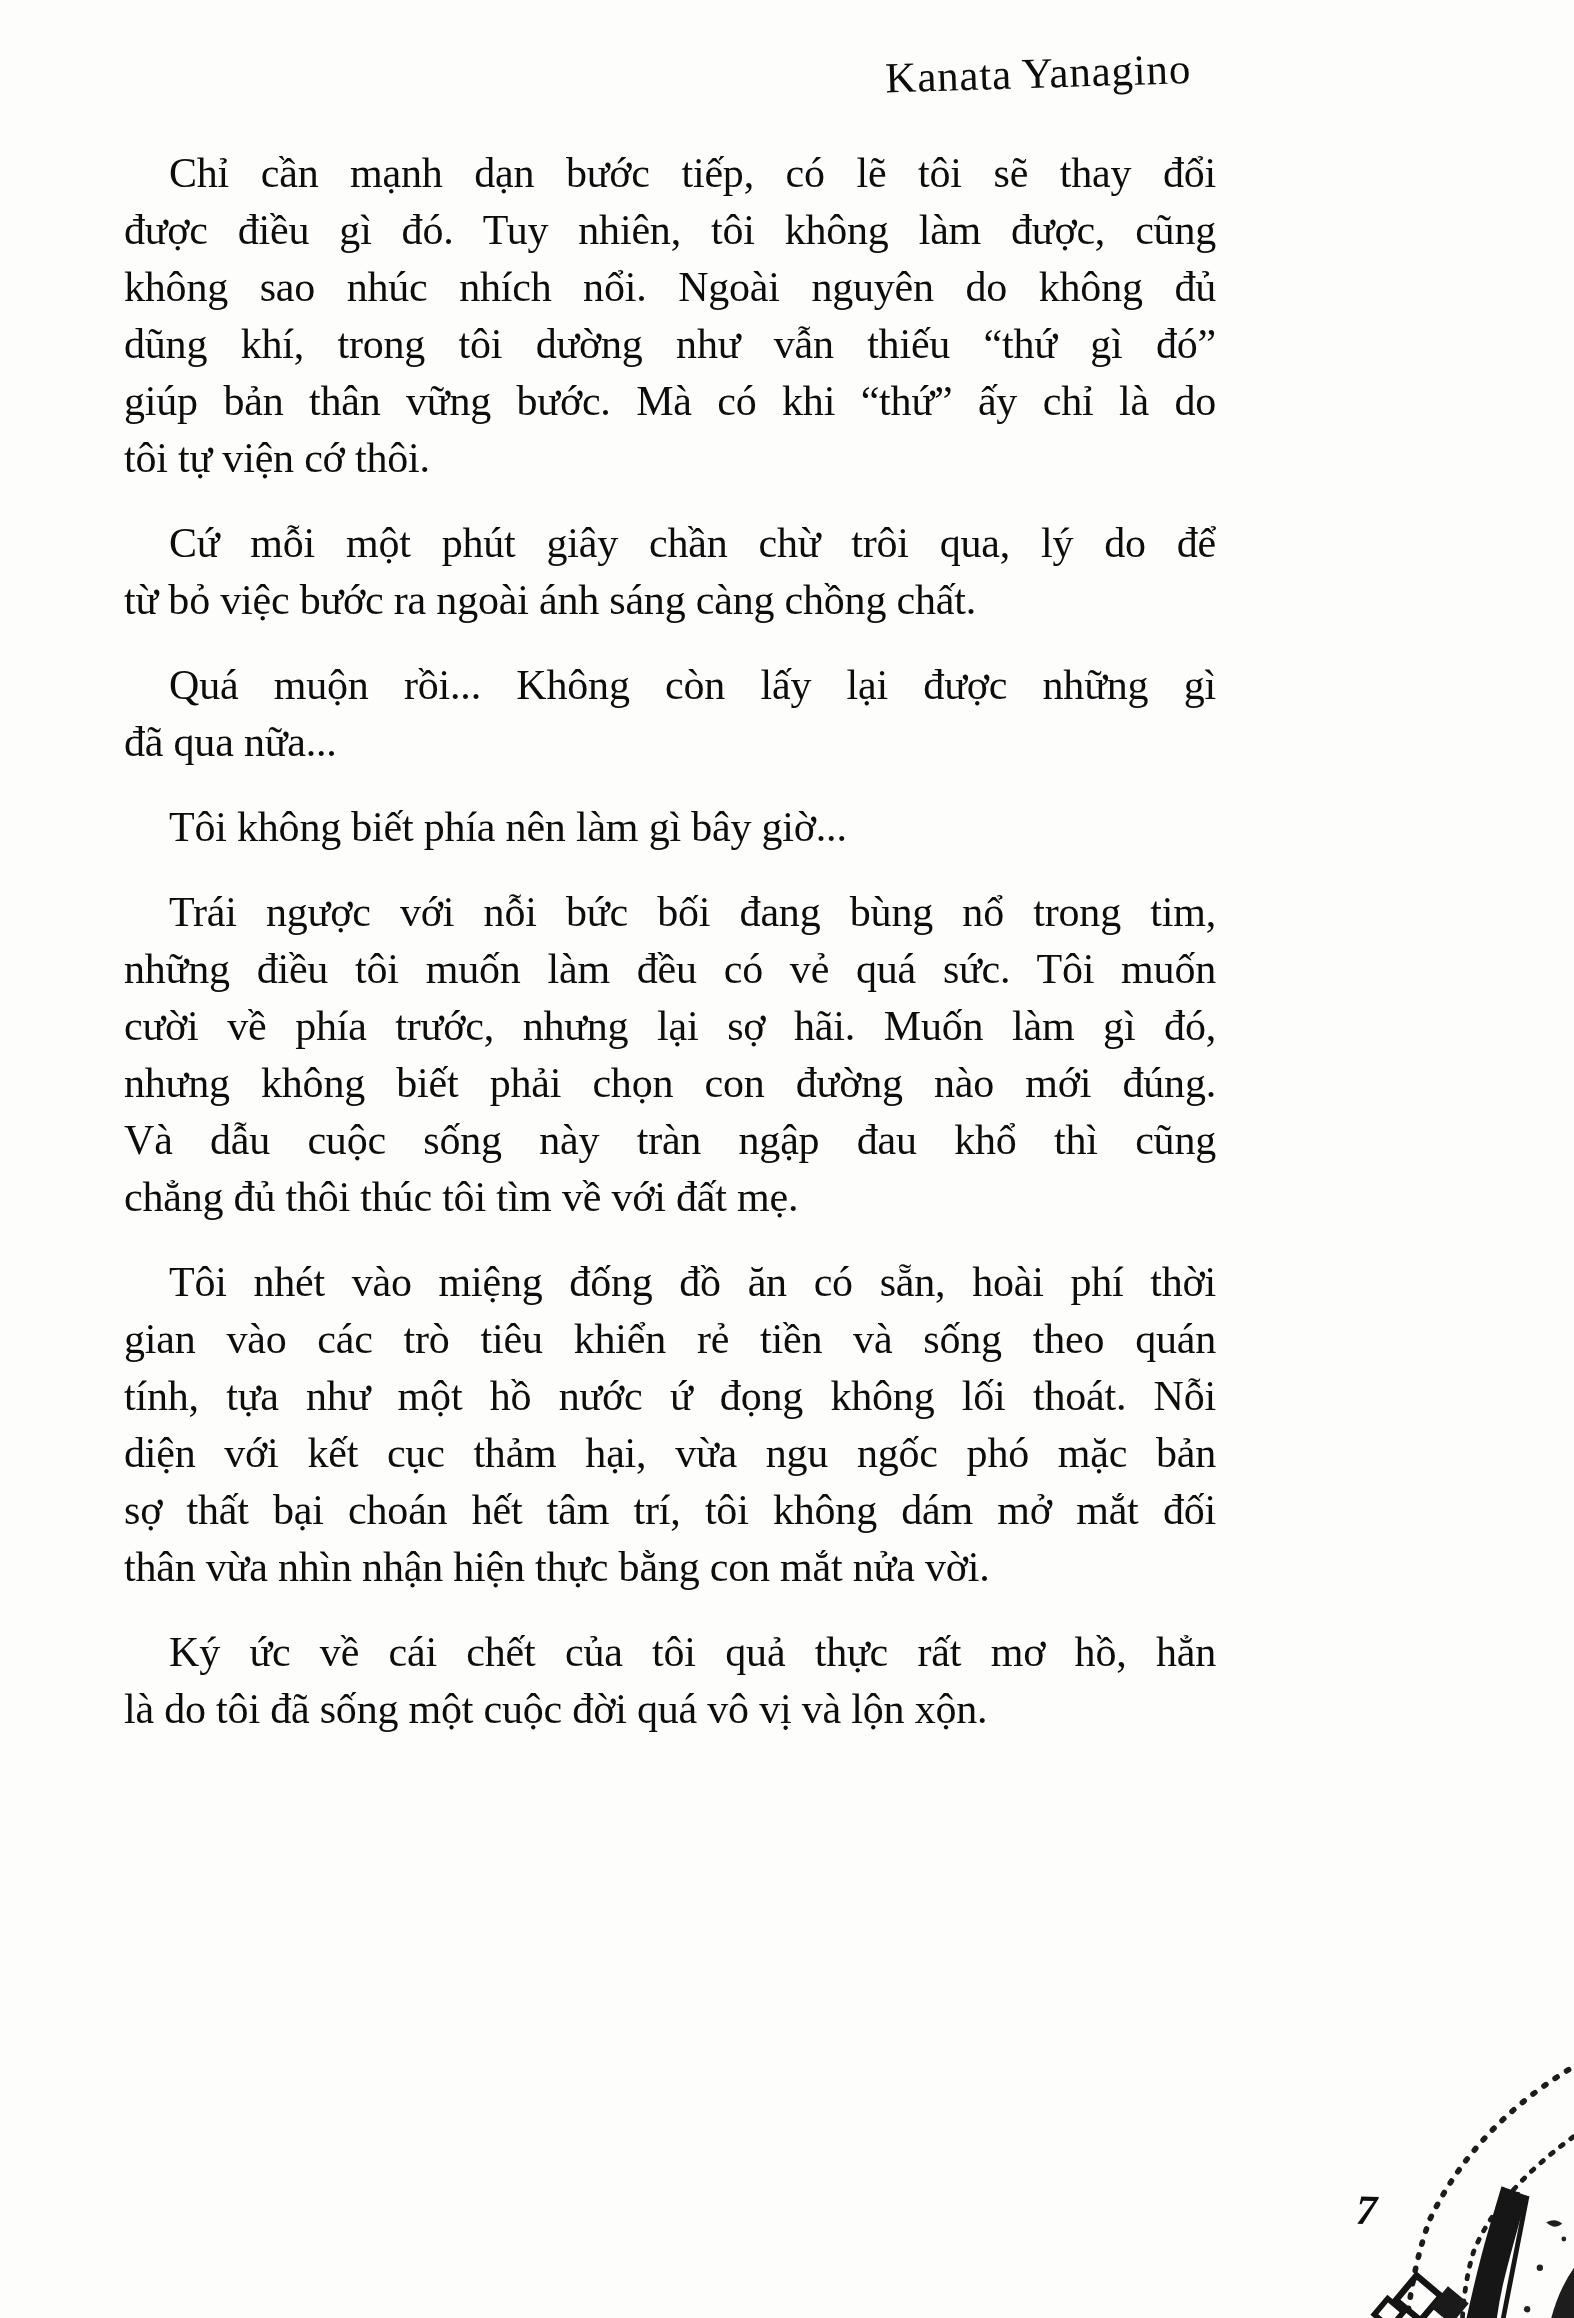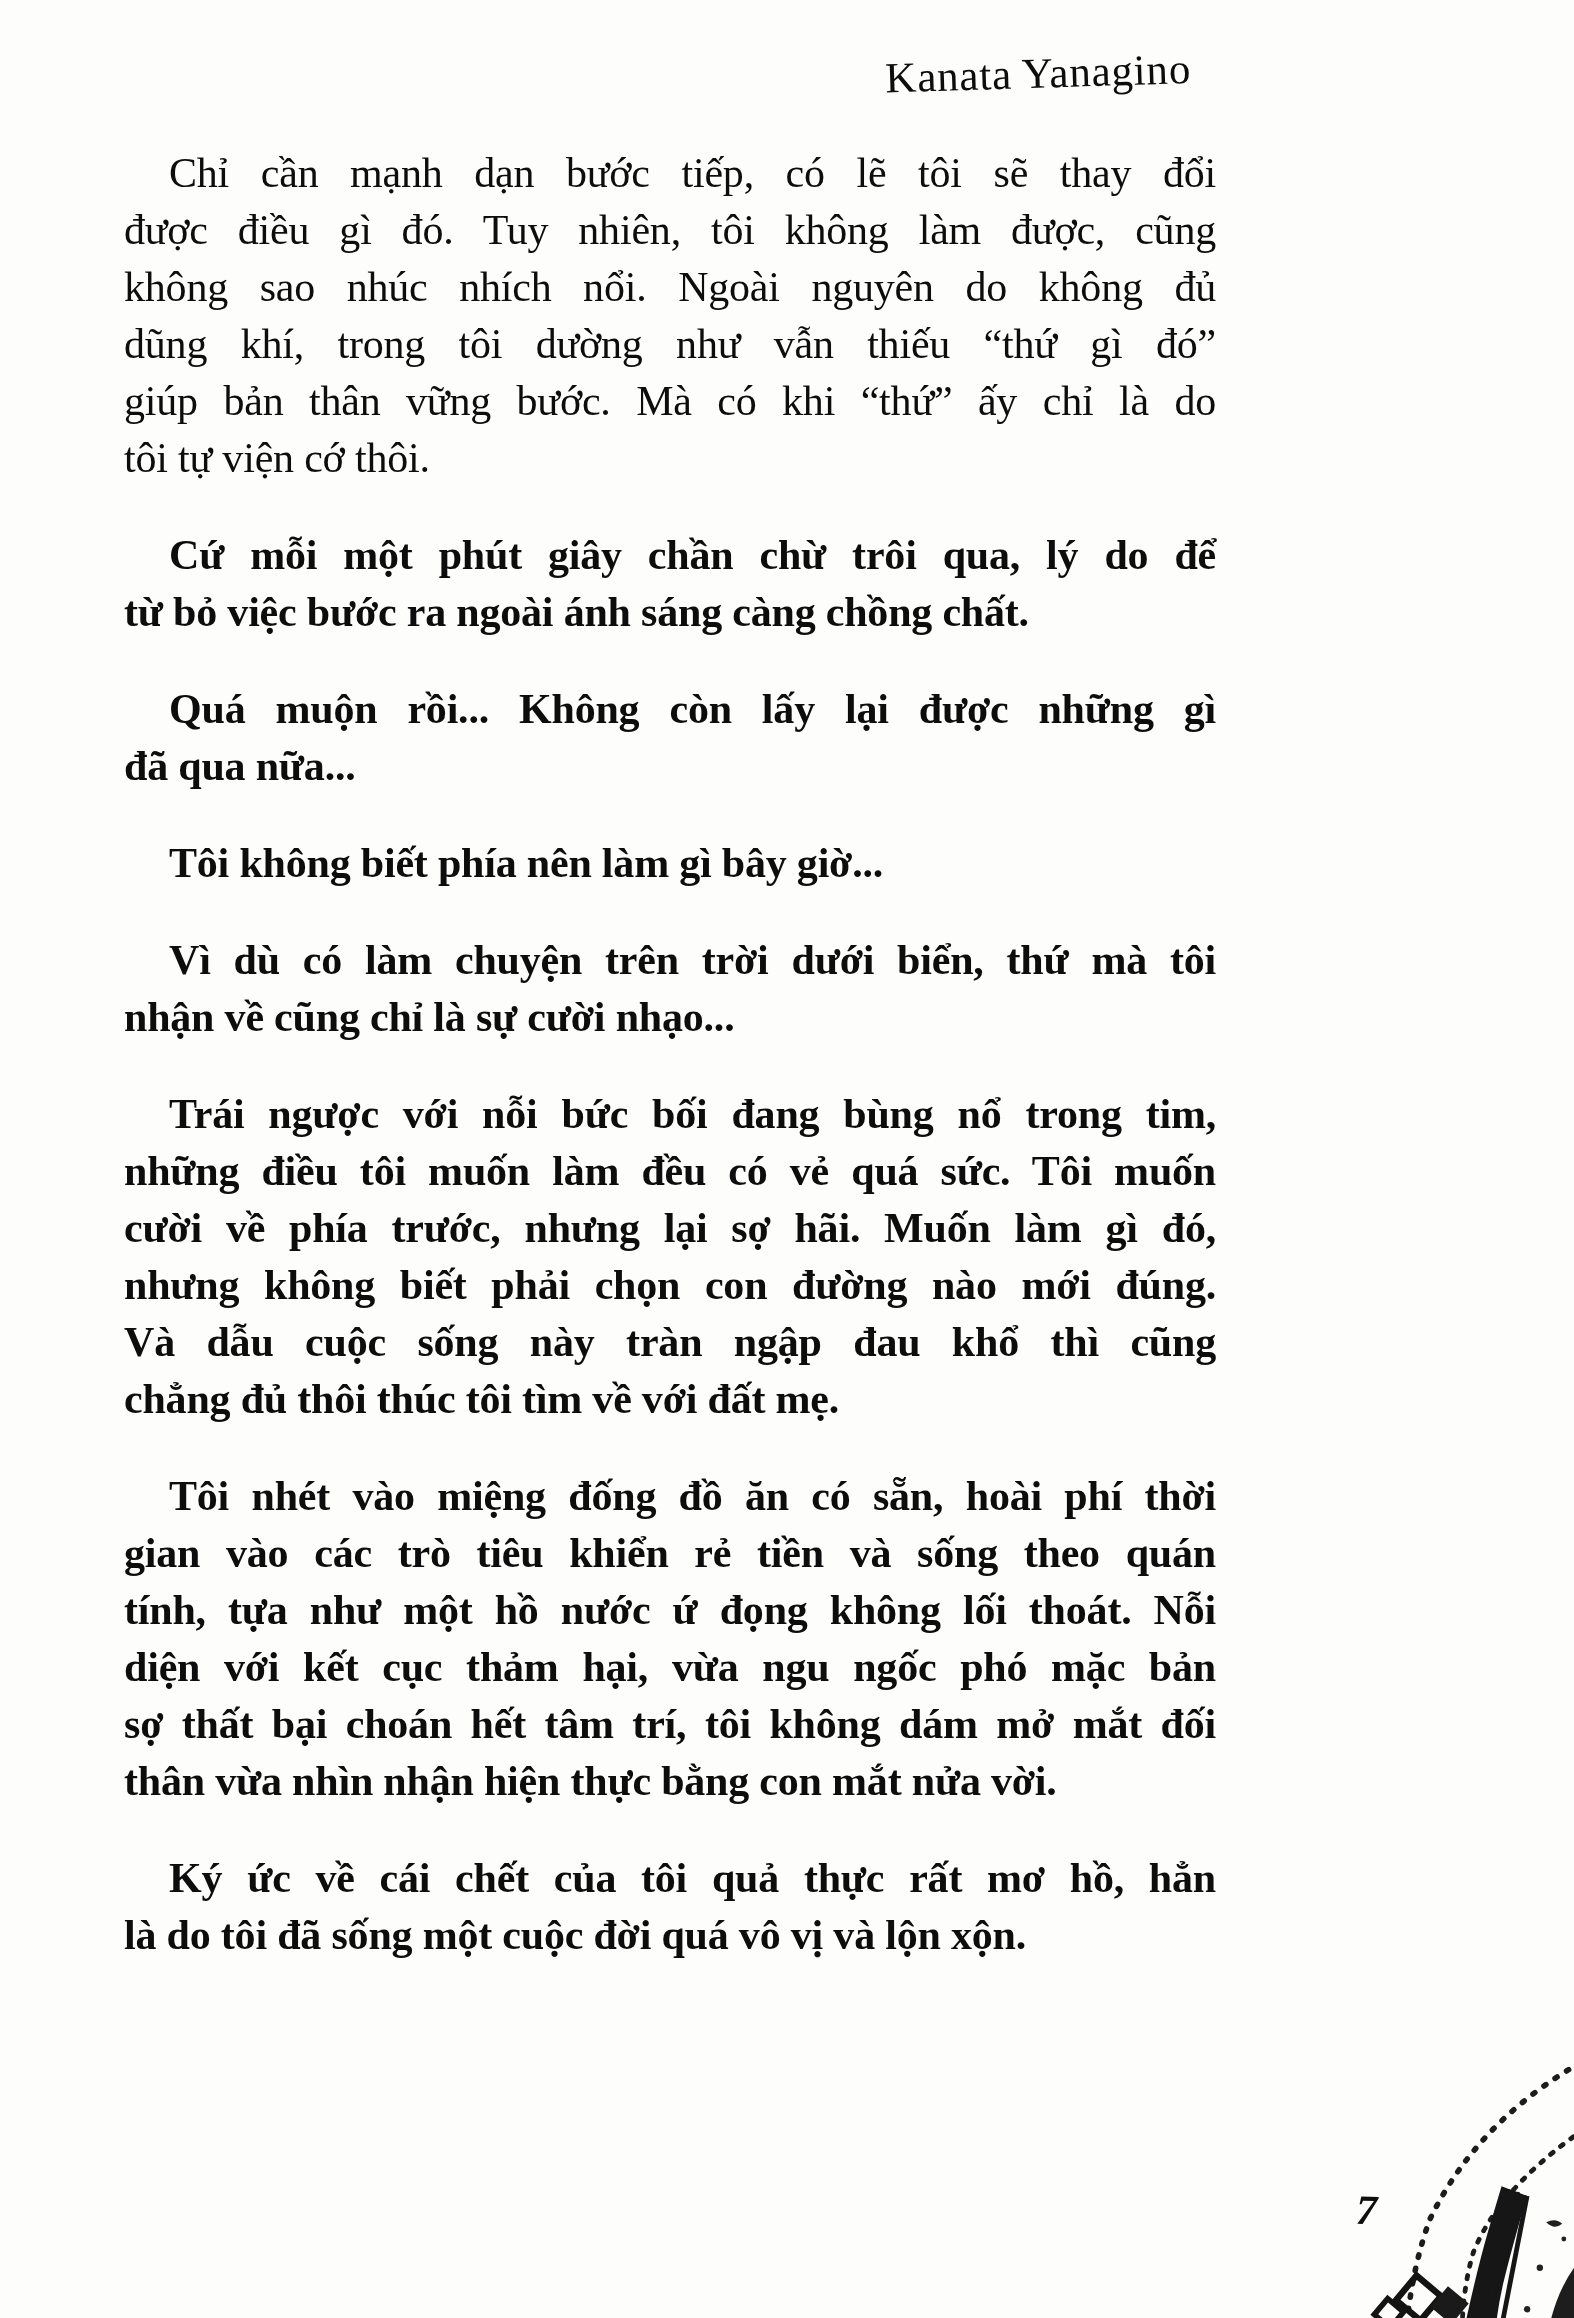--- a/index.html
+++ b/index.html
@@ -29,21 +29,21 @@
     transform: rotate(-1.8deg);
     transform-origin: right center;
   }
   .body-text {
     position: absolute;
     left: 124px;
     top: 145px;
     width: 1092px;
   }
   .para { margin: 0; padding: 0; }
-  .para + .para { margin-top: 40px; font-weight: bold; }
+  .para + .para { margin-top: 28px; }
   .line {
     display: block;
     font-size: 42px;
     line-height: 57px;
     letter-spacing: -0.2px;
     text-align: justify;
     text-align-last: justify;
     white-space: normal;
   }
   .line.first { text-indent: 45px; }
@@ -90,24 +90,20 @@
 
     <p class="para">
       <span class="line first">Quá muộn rồi... Không còn lấy lại được những gì</span>
       <span class="line last">đã qua nữa...</span>
     </p>
 
     <p class="para">
       <span class="line first last">Tôi không biết phía nên làm gì bây giờ...</span>
     </p>
 
-    <p class="para">
-      <span class="line first">Vì dù có làm chuyện trên trời dưới biển, thứ mà tôi</span>
-      <span class="line last">nhận về cũng chỉ là sự cười nhạo...</span>
-    </p>
 
     <p class="para">
       <span class="line first">Trái ngược với nỗi bức bối đang bùng nổ trong tim,</span>
       <span class="line">những điều tôi muốn làm đều có vẻ quá sức. Tôi muốn</span>
       <span class="line">cười về phía trước, nhưng lại sợ hãi. Muốn làm gì đó,</span>
       <span class="line">nhưng không biết phải chọn con đường nào mới đúng.</span>
       <span class="line">Và dẫu cuộc sống này tràn ngập đau khổ thì cũng</span>
       <span class="line last">chẳng đủ thôi thúc tôi tìm về với đất mẹ.</span>
     </p>
 

